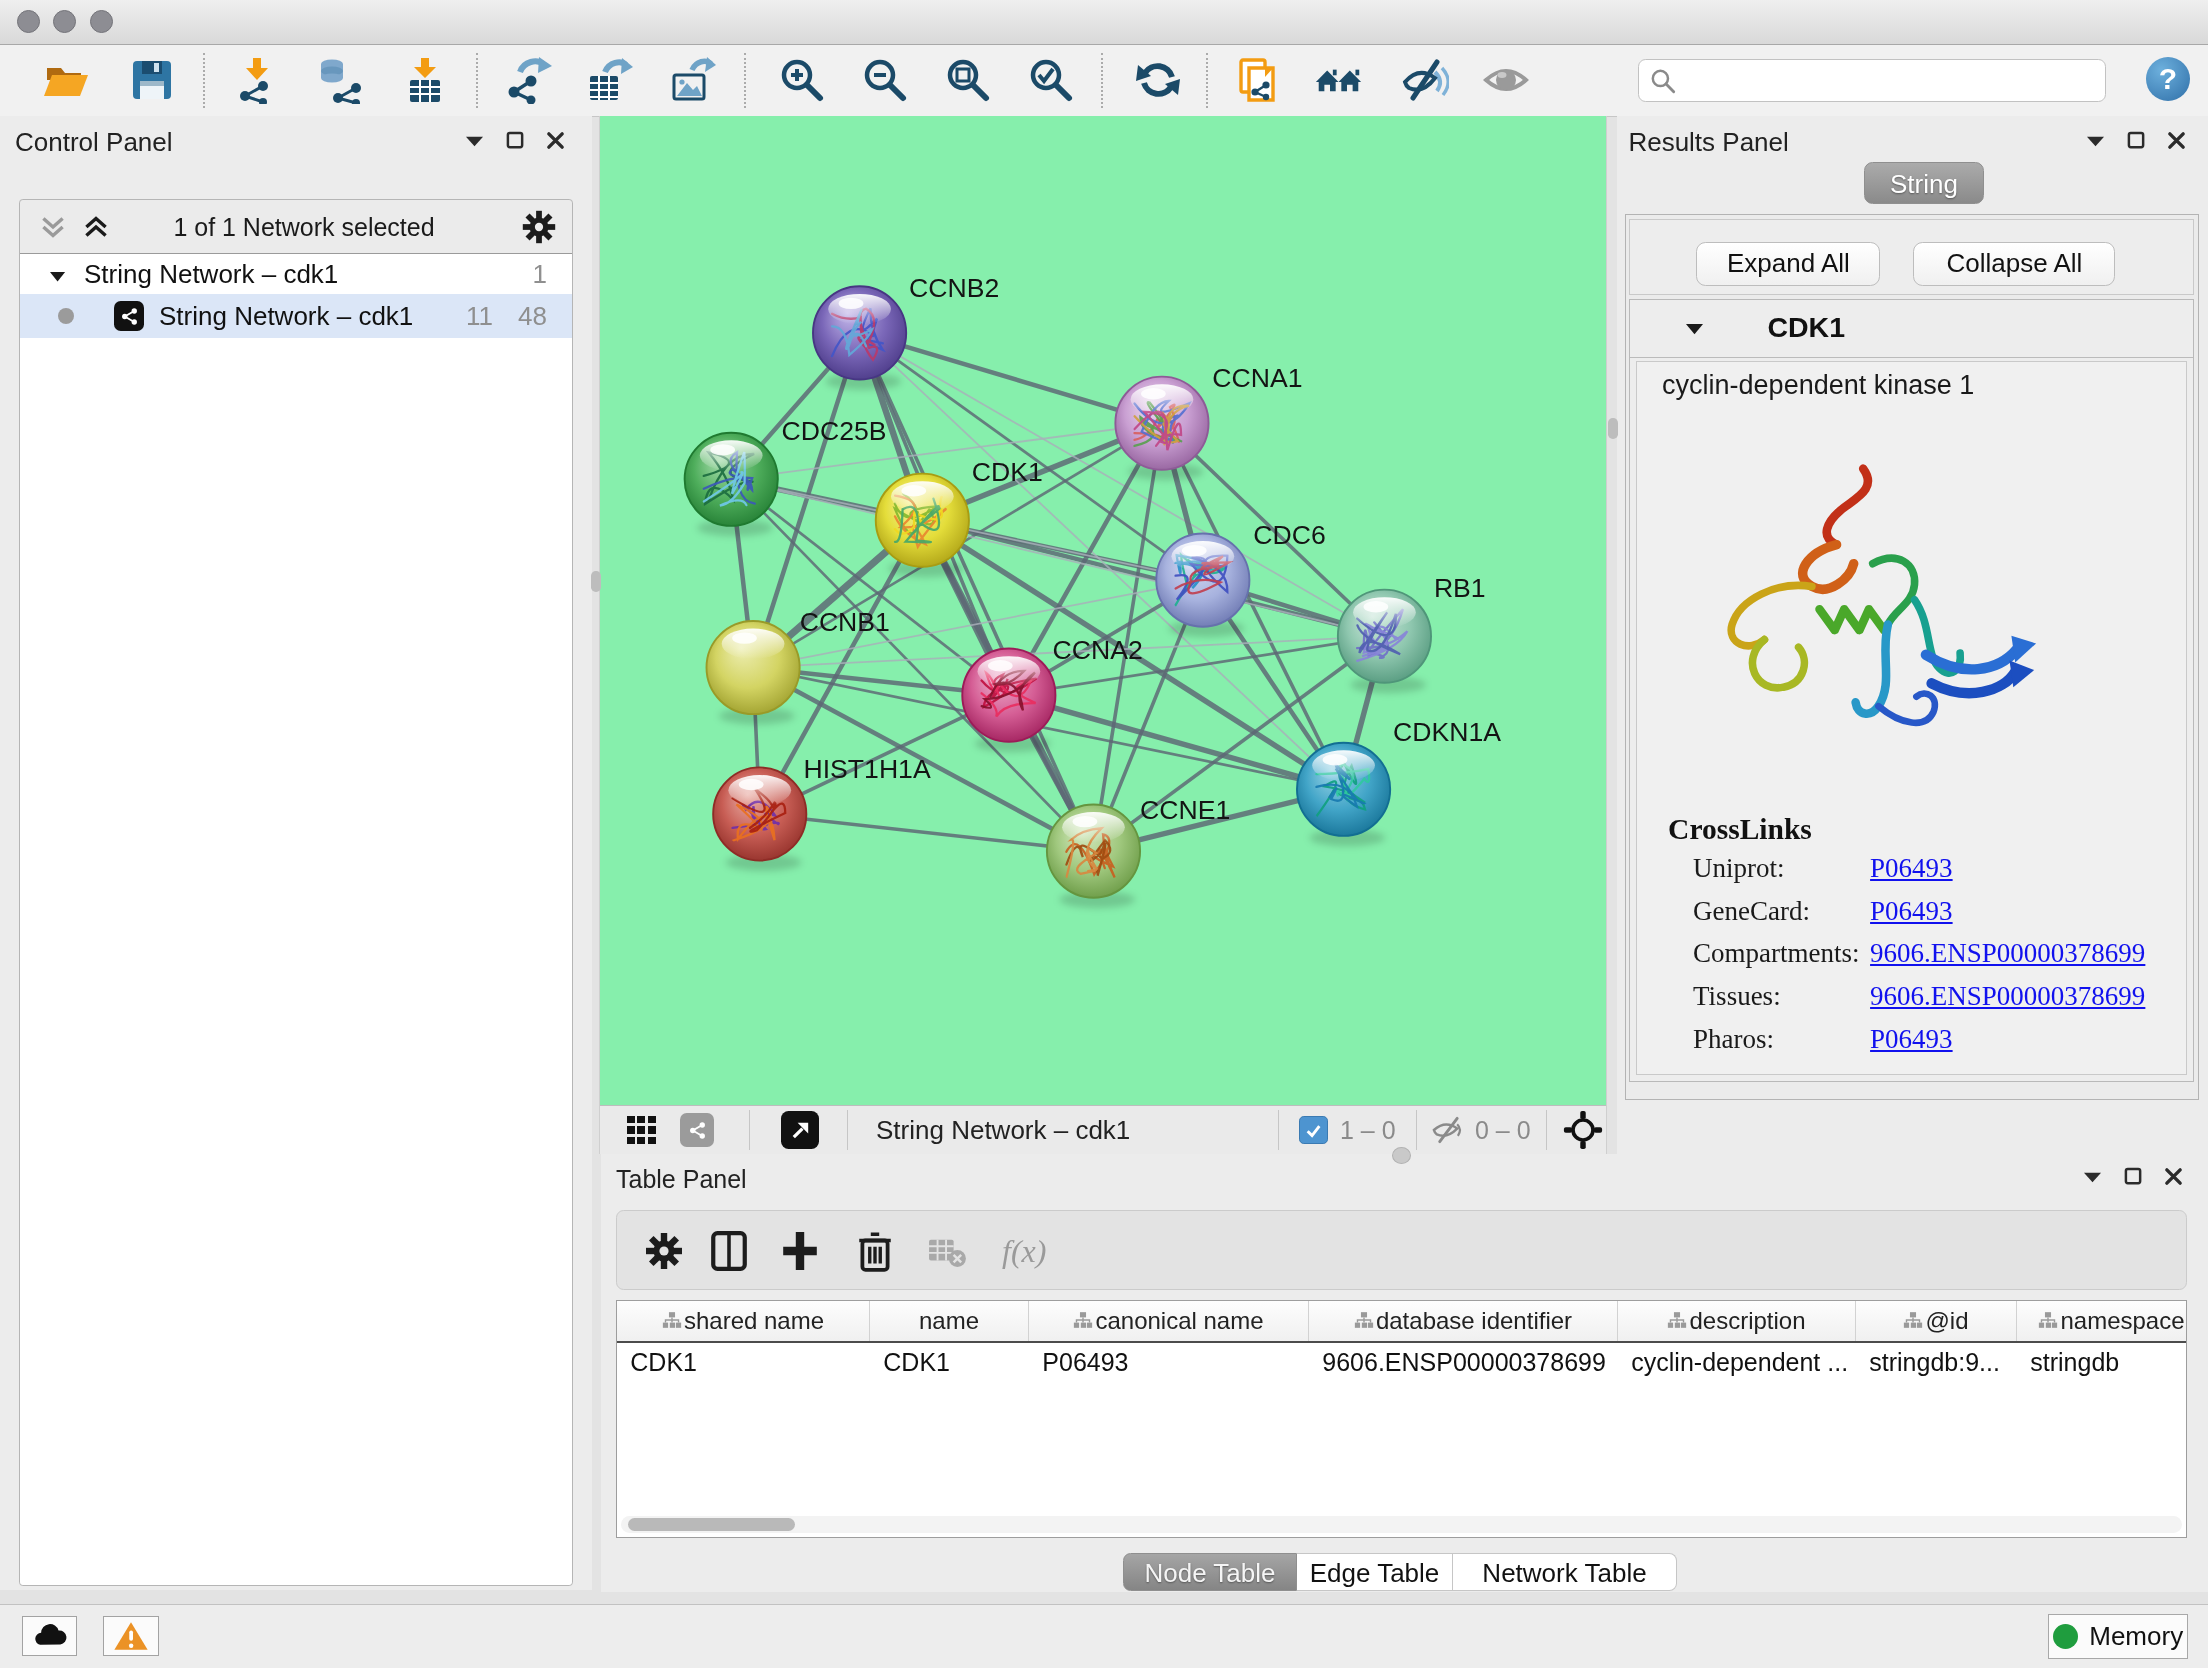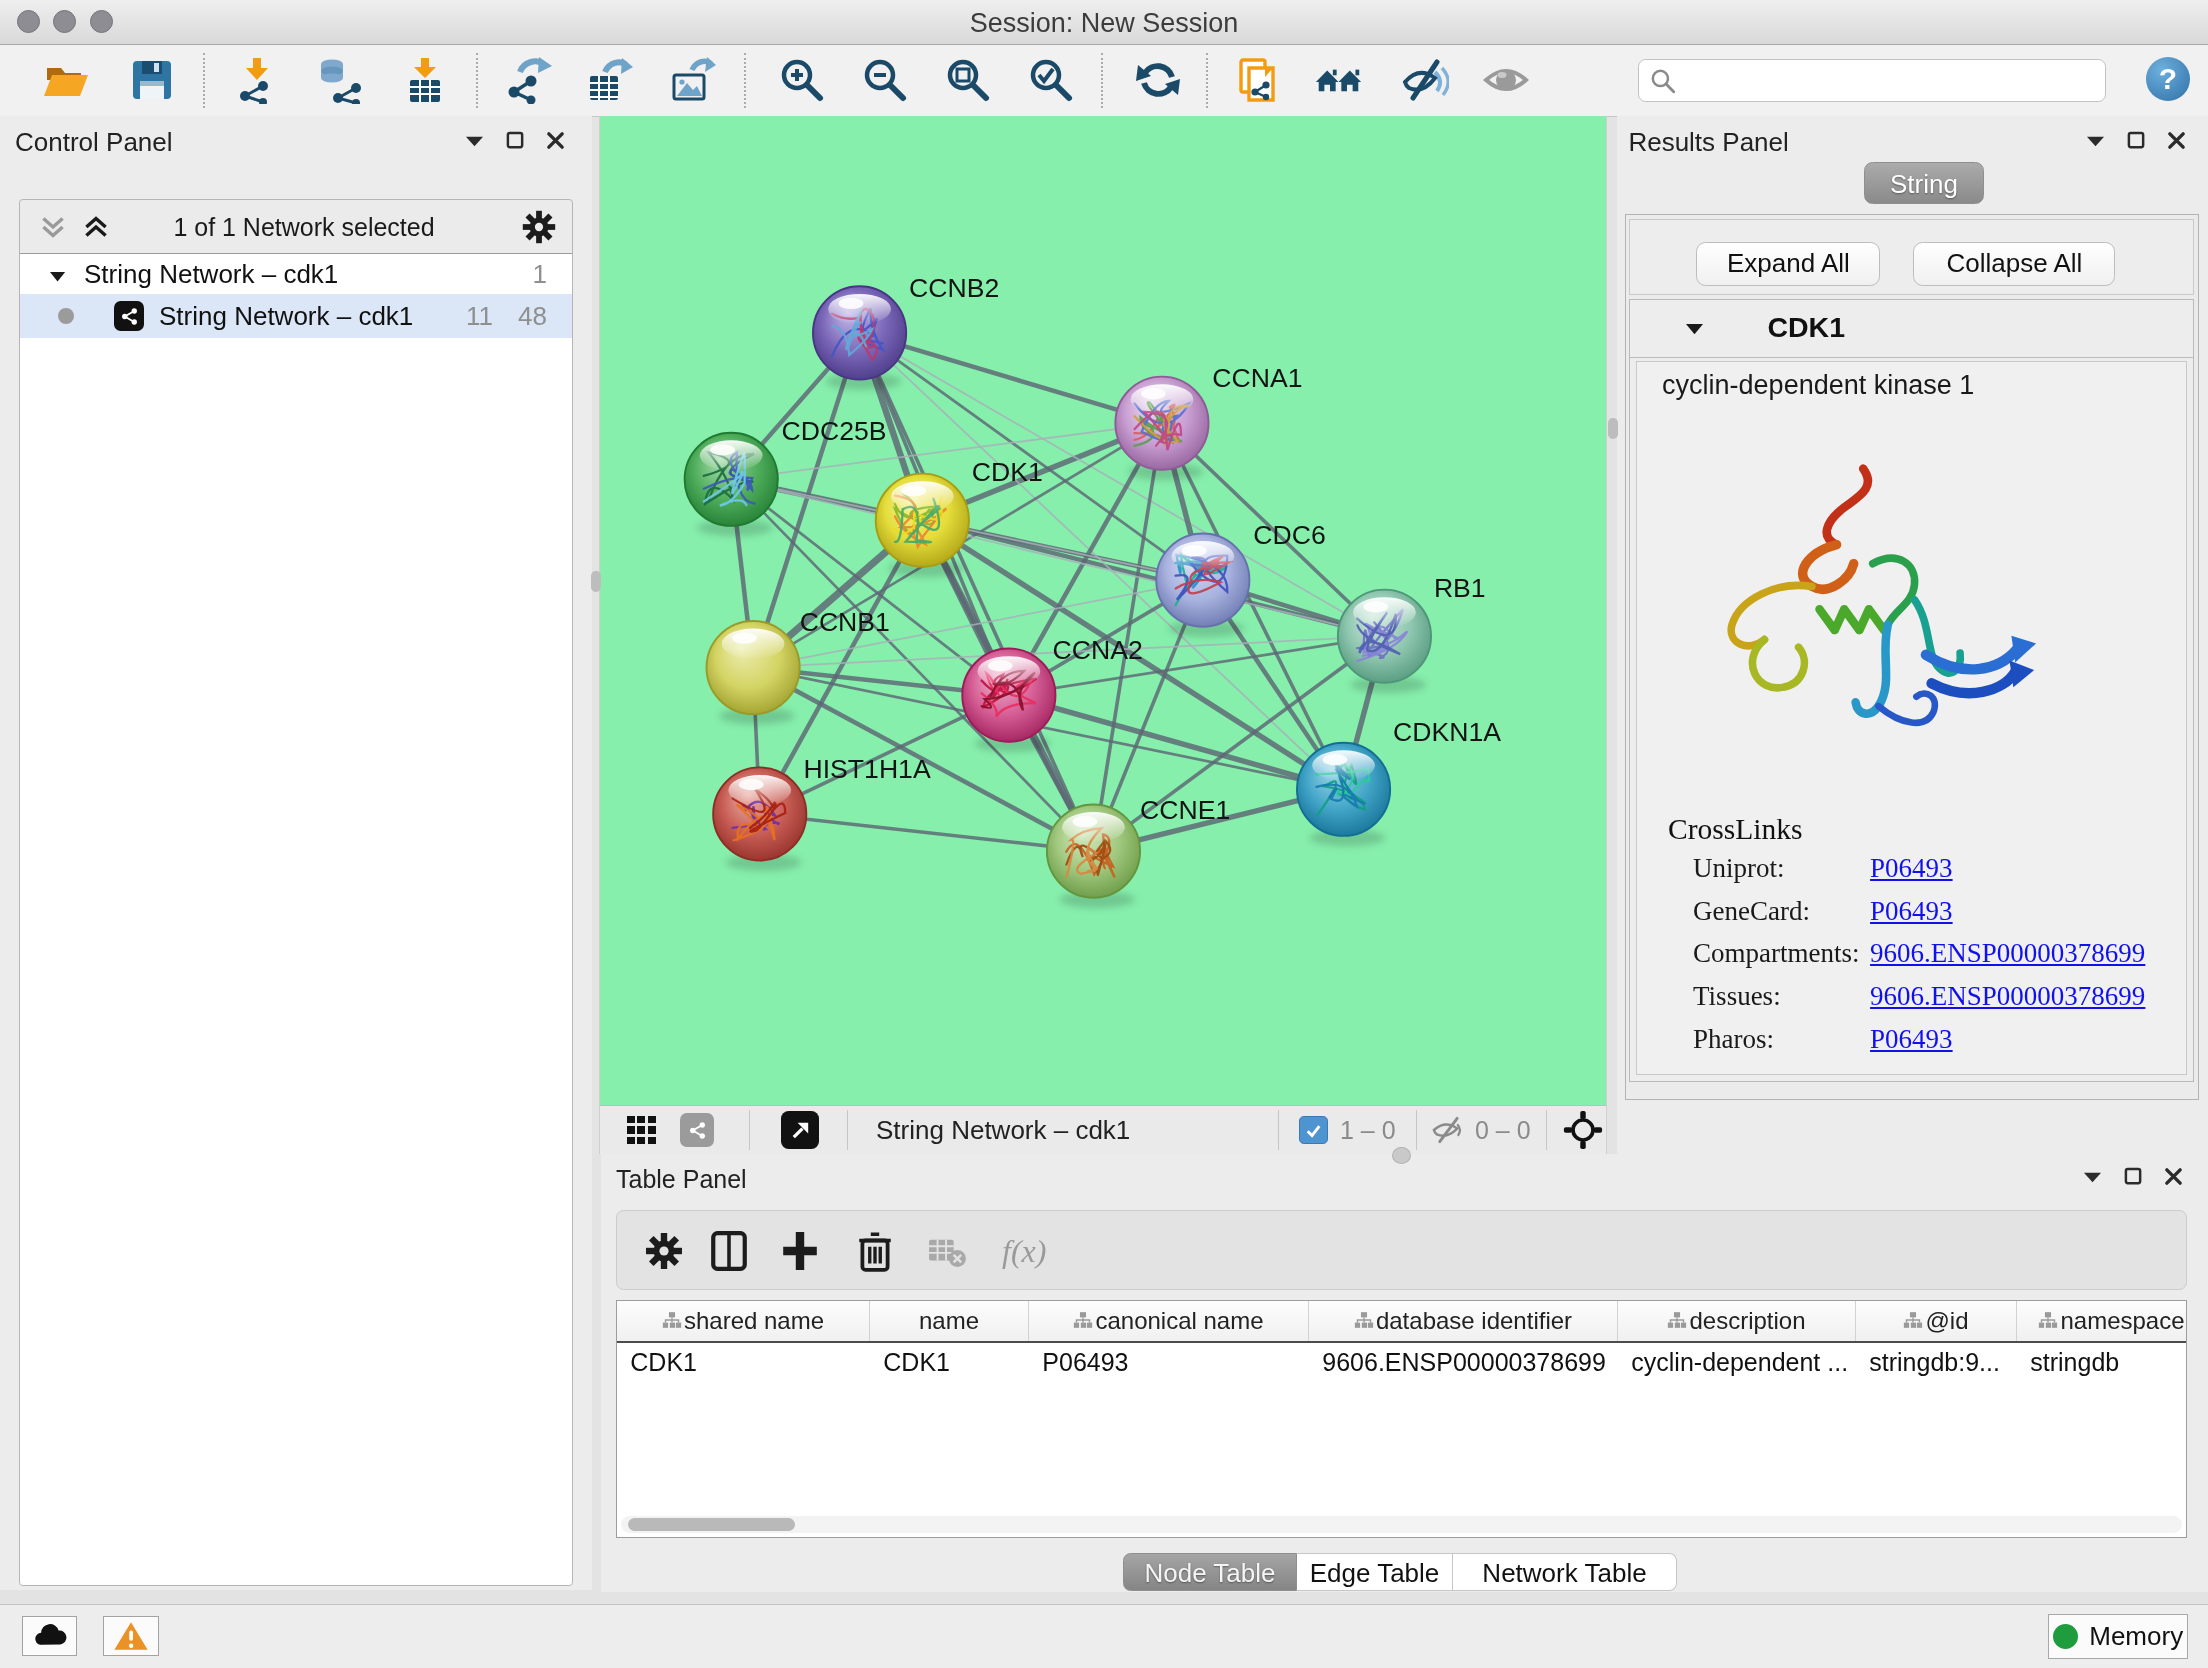--- a/index.html
+++ b/index.html
@@ -90,21 +90,21 @@
     border:1px solid #bdbdbd;border-radius:9.5px;font-size:26px;color:#111;
     display:flex;align-items:center;justify-content:center;box-sizing:border-box;}
   .rp-scroll{position:absolute;left:3.8px;top:84px;right:3.8px;height:783px;background:#ededed;
     border:1px solid #b9b9b9;box-sizing:border-box;}
   .rp-generow{position:relative;height:57px;border-bottom:1px solid #bbb;}
   .rp-genename{position:absolute;left:137px;top:11.4px;font-size:28.5px;font-weight:bold;color:#111;}
   .rp-descbox{position:absolute;left:5.7px;top:61px;right:5.7px;bottom:5.7px;background:#f0f0f0;
     border:1px solid #c9c9c9;box-sizing:border-box;}
   .rp-desc{position:absolute;left:25px;top:7.6px;font-size:27px;color:#1a1a1a;}
   .cl-head{position:absolute;left:31px;top:451px;font-family:"Liberation Serif",serif;
-    font-size:29.5px;font-weight:normal;color:#111;text-align:right;}
+    font-size:29.5px;font-weight:bold;color:#111;text-align:right;}
   .cl-row{position:absolute;left:0;right:0;font-family:"Liberation Serif",serif;font-size:27px;}
   .cl-label{position:absolute;left:56px;color:#1a1a1a;}
   .cl-value{position:absolute;left:233px;color:#1111ee;text-decoration:underline;}
   
   .table-panel{position:absolute;left:601px;top:1154px;width:1607px;height:438px;background:#ececec;}
   .tp-title{position:absolute;left:15px;top:11.4px;font-size:25px;}
   .tp-toolbar{position:absolute;left:15px;top:56px;width:1571px;height:80px;background:#e3e3e3;
     border:1px solid #cbcbcb;border-radius:7.6px;box-sizing:border-box;}
   .tp-icon{position:absolute;top:0;height:80px;display:flex;align-items:center;}
   .fx{font-family:"Liberation Serif",serif;font-style:italic;font-size:32px;color:#9a9a9a;}
@@ -141,21 +141,20 @@
 </style>
 </head>
 <body>
 
 <div class="window">
 
   <div class="titlebar">
     <span class="tl" style="left:17px"></span>
     <span class="tl" style="left:53px"></span>
     <span class="tl" style="left:90px"></span>
-    <div class="win-title">Session: New Session</div>
   </div>
 
   <div class="toolbar">
     <div class="tbi" style="left:40px">
       <svg width="48" height="48" viewBox="0 0 48 48">
           <path d="M6 12 h14 l4 5 h16 v7 H6z" fill="#b06a10"></path>
           <path d="M3 40 L11 19 h36 L39 40z" fill="#f5a623"></path>
         </svg>
       </div>
     <div class="tbi" style="left:127px">

